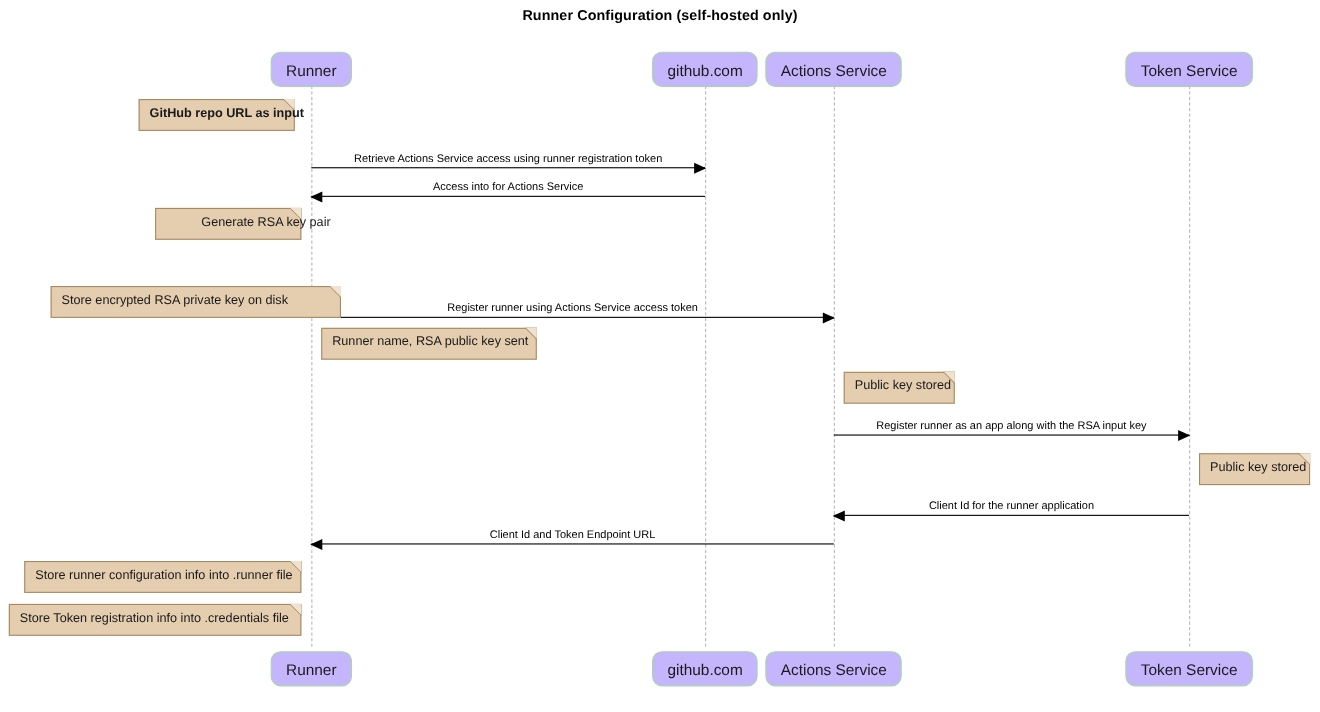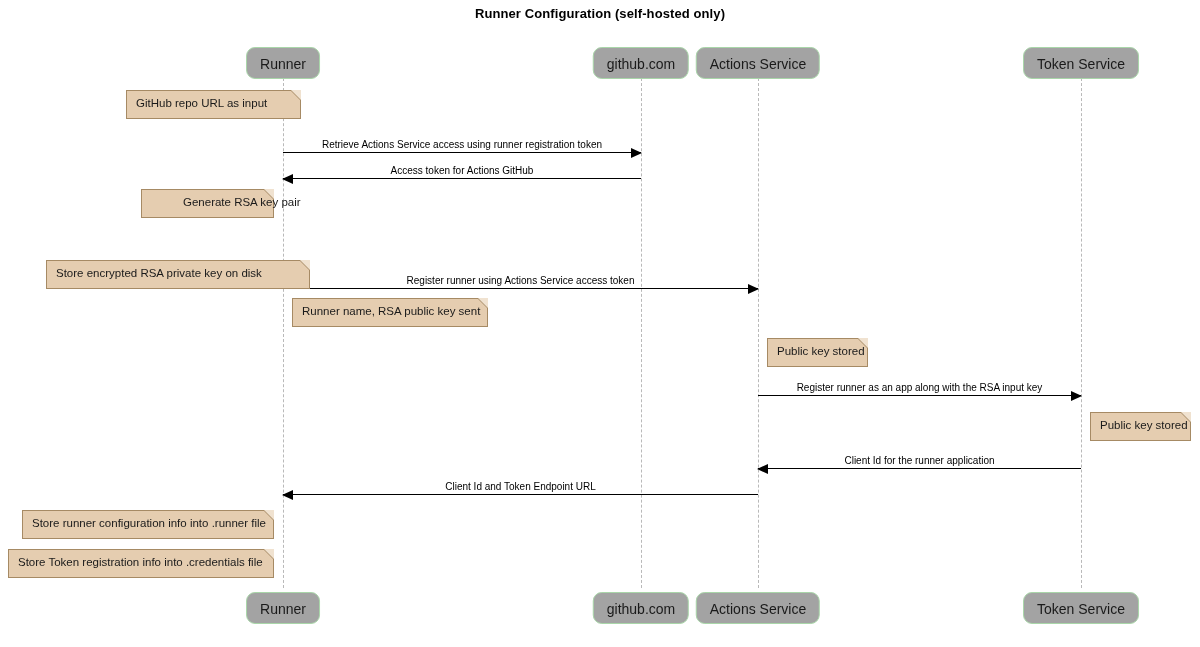--- a/index.html
+++ b/index.html
@@ -31,21 +31,21 @@
   .lifeline {
     position: absolute;
     width: 0;
     border-left: 1px dashed #b9b9b9;
     top: 78px;
     height: 510px;
   }
   .participant {
     position: absolute;
     transform: translateX(-50%);
-    background: #a3a3a3;
+    background: #c4b5fd;
     border: 1px solid #a9d6a9;
     border-radius: 9px;
     height: 32px;
     line-height: 32px;
     padding: 0 13px;
     font-size: 14px;
     color: #1a1a1a;
     white-space: nowrap;
     text-align: center;
     box-sizing: border-box;
@@ -144,41 +144,41 @@
       <div class="participant" style="left: 758px; top: 592px; min-width: 110px;"><span>Actions Service</span></div>
       <div class="participant" style="left: 1081px; top: 592px; min-width: 104px;"><span>Token Service</span></div>
     </div>
   <div id="messages">
       <div class="msg" style="left: 283px; width: 358px; top: 152px;">
         <div class="arrow-r"></div>
         <div class="label">Retrieve Actions Service access using runner registration token</div>
       </div>
       <div class="msg" style="left: 283px; width: 358px; top: 178px;">
         <div class="arrow-l"></div>
-        <div class="label">Access token for Actions GitHub</div>
+        <div class="label">Access into for Actions Service</div>
       </div>
       <div class="msg" style="left: 283px; width: 475px; top: 288px;">
         <div class="arrow-r"></div>
         <div class="label">Register runner using Actions Service access token</div>
       </div>
       <div class="msg" style="left: 758px; width: 323px; top: 395px;">
         <div class="arrow-r"></div>
         <div class="label">Register runner as an app along with the RSA input key</div>
       </div>
       <div class="msg" style="left: 758px; width: 323px; top: 468px;">
         <div class="arrow-l"></div>
         <div class="label">Client Id for the runner application</div>
       </div>
       <div class="msg" style="left: 283px; width: 475px; top: 494px;">
         <div class="arrow-l"></div>
         <div class="label">Client Id and Token Endpoint URL</div>
       </div>
     </div>
   <div id="notes">
-      <div class="note" style="left: 126px; top: 90px; width: 175px;">
+      <div class="note" style="left: 126px; top: 90px; width: 142px; font-weight: bold;">
         <span>GitHub repo URL as input</span>
       </div>
       <div class="note" style="left: 141px; top: 189px; width: 133px; padding-left: 41px;">
         <span>Generate RSA key pair</span>
       </div>
       <div class="note" style="left: 46px; top: 229px; width: 264px; margin-top: 31px;">
         <span>Store encrypted RSA private key on disk</span>
       </div>
       <div class="note" style="left: 292px; top: 298px; width: 196px;">
         <span>Runner name, RSA public key sent</span>

